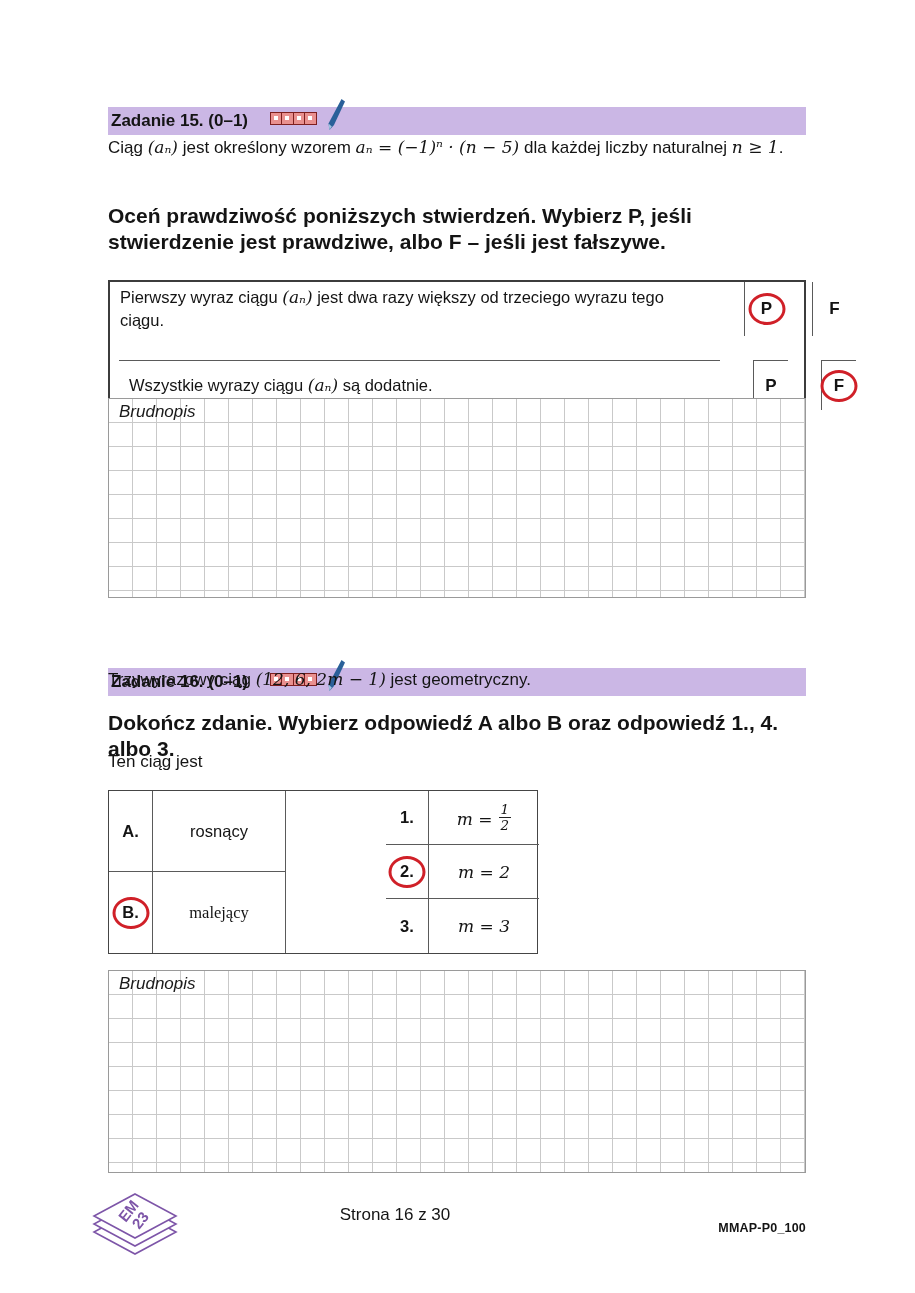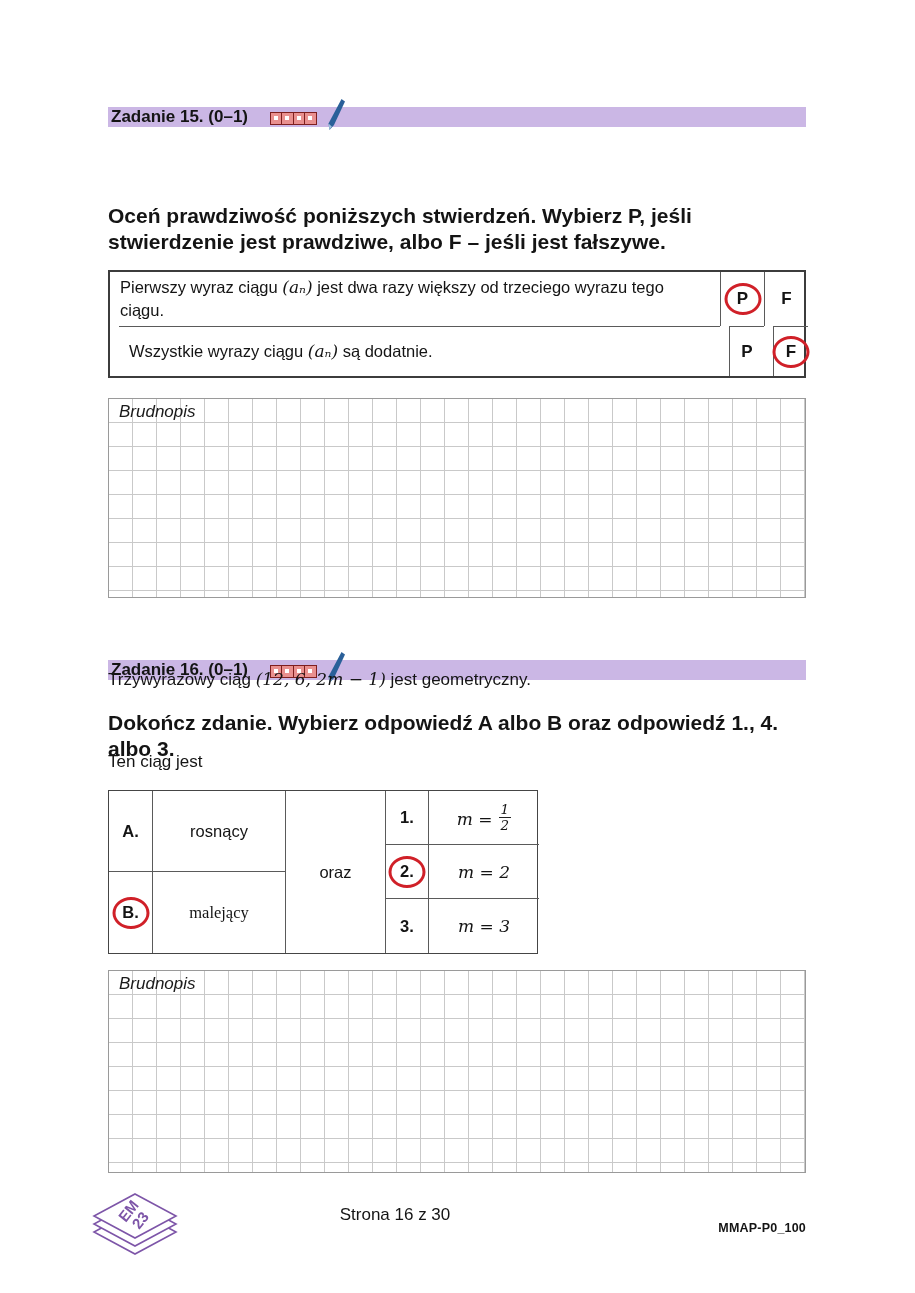--- a/index.html
+++ b/index.html
@@ -4,21 +4,21 @@
 <style>
   html,body { margin:0; padding:0; background:#ffffff; }
   .page {
     position:relative; width:915px; height:1293px; background:#fff;
     font-family:"Liberation Sans","DejaVu Sans",sans-serif; color:#141414;
     overflow:hidden;
   }
   .block { position:absolute; left:108px; width:698px; box-sizing:border-box; }
 
   
-  .task-bar { height:20px; background:#cbb7e5; display:flex; align-items:center; position:relative; }
+  .task-bar { height:28px; background:#cbb7e5; display:flex; align-items:center; position:relative; }
   .task-bar .bar-title { font-weight:bold; font-size:17px; padding-left:3px; white-space:nowrap; }
   .icon-strip { position:absolute; left:163px; top:5px; display:flex; }
   .icon-strip .sq {
     width:11px; height:11px; background:#e9908f; border:1.5px solid #7e1f1f;
     margin-left:-1.5px; position:relative; box-sizing:content-box;
   }
   .icon-strip .sq::after {
     content:""; position:absolute; left:3px; top:3px; width:4px; height:4px; background:#fff;
   }
   .pen-icon { position:absolute; left:219px; top:-8px; }
@@ -98,24 +98,25 @@
       <span class="sq"></span>
     </span>
     <span class="pen-icon">
       <svg width="18" height="32" viewBox="0 0 18 32">
         <path d="M14.5 0 L18 2.5 L7 26 L2.5 31 L1.5 24.5 Z" fill="#2a6099"></path>
         <path d="M2.5 31 L1.5 24.5 L4.8 27.5 Z" fill="#9fc2de"></path>
       </svg>
     </span>
   </div>
 
+  <p class="block intro" style="top:134px;"><span>Ciąg </span><span class="math">(aₙ)</span><span> jest określony wzorem </span><span class="math">aₙ = (−1)ⁿ · (n − 5)</span><span> dla każdej liczby naturalnej </span><span class="math">n ≥ 1</span><span>.</span></p>
 
   <p class="block instruction" style="top:203px;">Oceń prawdziwość poniższych stwierdzeń. Wybierz P, jeśli stwierdzenie jest prawdziwe, albo F – jeśli jest fałszywe.</p>
 
-  <div class="block pf-table" style="top:270px;">
+  <div class="block pf-table" style="top:280px;gap:24px;">
     <div class="stmt">
       <span class="inner"><span>Pierwszy wyraz ciągu </span><span class="math">(aₙ)</span><span> jest dwa razy większy od trzeciego wyrazu tego ciągu.</span></span>
     </div>
     <div class="pfcell bl">
       <span class="circled">P</span>
     </div>
     <div class="pfcell bl">
       <span>F</span>
     </div>
     <div class="stmt bt">
@@ -160,23 +161,20 @@
       <span>A.</span>
     </div>
     <div class="c-a-lab br bb">
       <span>rosnący</span>
     </div>
     <div class="c-b-no br letter">
       <span class="circled">B.</span>
     </div>
     <div class="c-b-lab br">
       <span>malejący</span>
-    </div>
-    <div class="c-oraz br">
-      <span>oraz</span>
     </div>
     <div class="c-n1 br bb num">
       <span>1.</span>
     </div>
     <div class="c-v1 bb">
       <span class="math"><span>m =</span><span class="frac"><span class="fnum">1</span><span class="fden">2</span></span></span>
     </div>
     <div class="c-n2 br bb num">
       <span class="circled">2.</span>
     </div>

